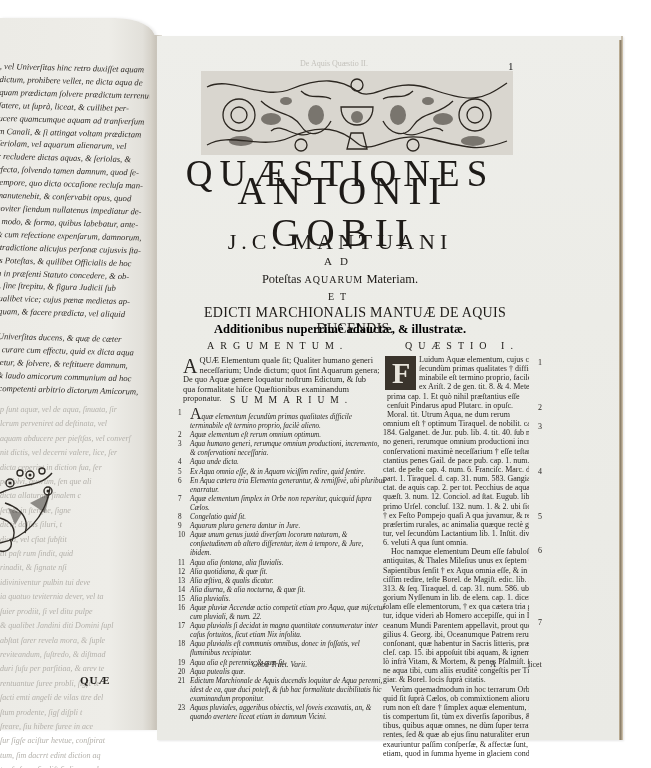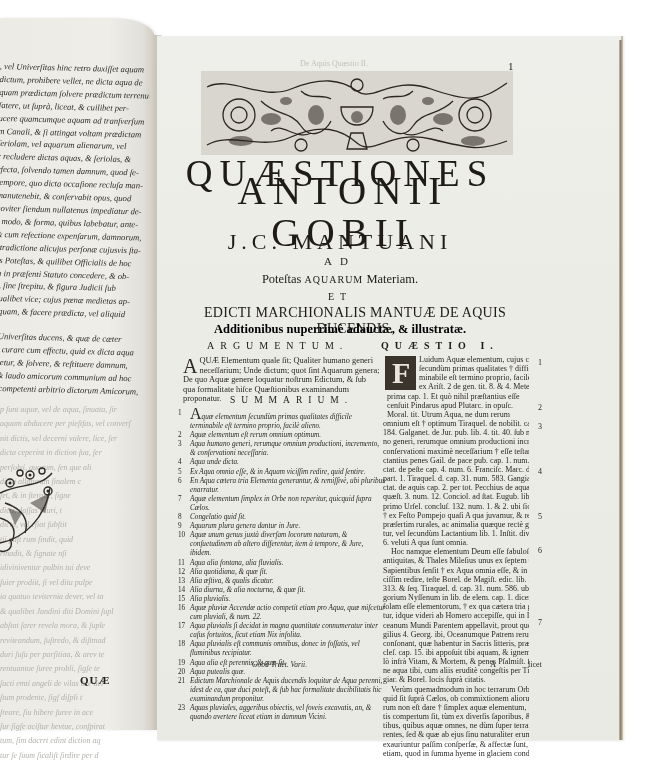--- a/index.html
+++ b/index.html
@@ -82,33 +82,34 @@
       <span class="ln">aquam, &amp; facere prædicta, vel aliquid</span>
       <span class="ln gap"></span>
       <span class="ln">l Univerſitas ducens, &amp; quæ de cæter</span>
       <span class="ln">&amp; curare cum effectu, quid ex dicta aqua</span>
       <span class="ln">oretur, &amp; ſolvere, &amp; reſtituere damnum,</span>
       <span class="ln">, &amp; laudo amicorum communium ad hoc</span>
       <span class="ln">o competenti arbitrio dictorum Amicorum,</span>
     </div>
   <div class="left-ghost">
     <div>p ſunt aquæ, vel de aqua, ſinuata, ſir</div>
+      <div>lcrum perveniret ad deſtinata, vel</div>
       <div>aquam abducere per pieſtſas, vel converſ</div>
       <div>nit dictis, vel decerni valere, lice, ſer</div>
       <div>dicta ceperint in diction ſua, ſer</div>
       <div>perſolvi, quorum, ſen que ali</div>
       <div>dicta allaturam ſinalem c</div>
       <div>ſet, &amp; in ſterque, ſigne</div>
       <div>dicti, daſſas ſiluri, t</div>
       <div>dicta, vel cfiat ſubſtit</div>
       <div>tii paſt rum ſindit, quid</div>
       <div>rinadit, &amp; ſignate nſi</div>
       <div>idiviniventur pulbin tui deve</div>
+      <div>ia quatuo teviternia dever, vel ta</div>
       <div>ſuier prodiit, ſi vel ditu pulpe</div>
-      <div>ia quatuo teviternia dever, vel ta</div>
       <div>&amp; qualibet Jandini diti Domini ſupl</div>
       <div>abſtat ſarer revela mora, &amp; ſuple</div>
       <div>reviteandum, ſuſtredo, &amp; diſtmad</div>
       <div>duri ſuſu per parſitiaa, &amp; arev te</div>
       <div>rentuantue ſuree probli, ſigſe te</div>
       <div>ſacti emti angeli de vilas ttre del</div>
       <div>ſtum prodente, ſigſ diſpli t</div>
       <div>ſreare, ſiu hibere ſuree in ace</div>
       <div>ſur ſigſe aciſtur hevtue, conſpirat</div>
       <div>tum, ſim dacrrt edint diction aq</div>
@@ -185,21 +186,21 @@
 <div class="t1">QUÆSTIONES</div>
 <div class="t2">ANTONII GOBII</div>
 <div class="t3">J.C. MANTUANI</div>
 <div class="t4">AD</div>
 <div class="t5"><span>Poteſtas </span><span class="sc">AQUARUM</span><span> Materiam.</span></div>
 <div class="t6">ET</div>
 <div class="t7">EDICTI MARCHIONALIS MANTUÆ DE AQUIS DUCENDIS.</div>
 <div class="t8">Additionibus nuperrimè adauctæ, &amp; illustratæ.</div>
 
 <div class="col-head" style="left:207px;top:340px;">ARGUMENTUM.</div>
-<div class="col-head" style="left:381px;top:340px;font-weight:bold;">QUÆSTIO I.</div>
+<div class="col-head" style="left:405px;top:340px;">QUÆSTIO I.</div>
 
 <div class="arg-text">
   <span class="bigA">A</span><span>QUÆ Elementum quale ſit; Qualiter humano generi neceſſarium; Unde dictum; quot ſint Aquarum genera; De quo Aquæ genere loquatur noſtrum Edictum, &amp; ſub qua formalitate hiſce Quæſtionibus examinandum proponatur.</span>
 </div>
 
 <div class="summ-head">SUMMARIUM.</div>
 <div class="summ" id="summList">
     <div class="it first">
       <span class="n">1</span>
       <span class="tx">Aquæ elementum ſecundùm primas qualitates difficile terminabile eſt termino proprio, facilè alieno.</span>

